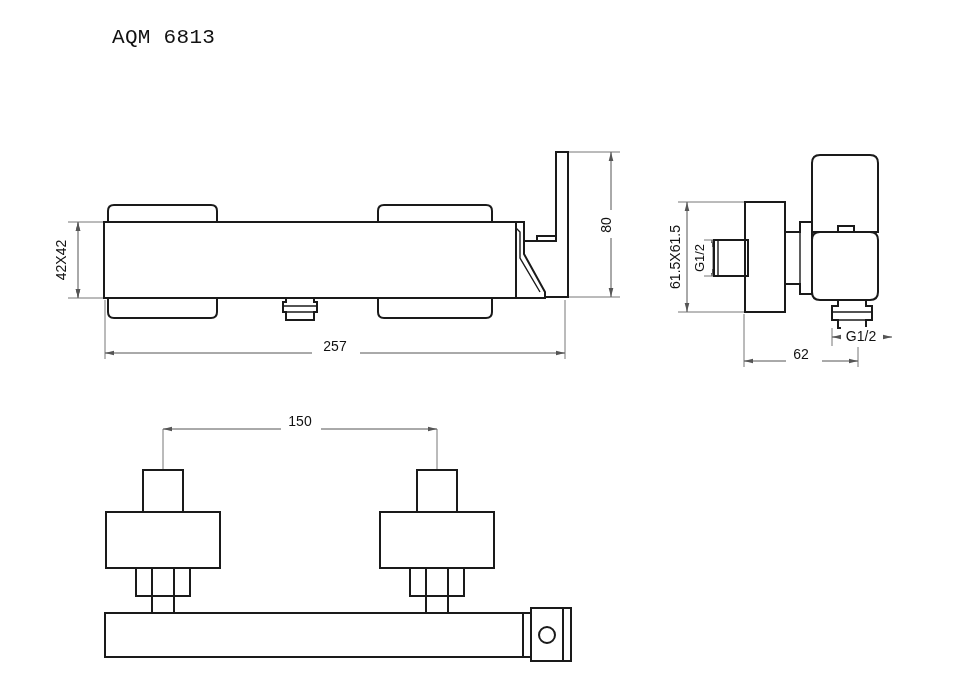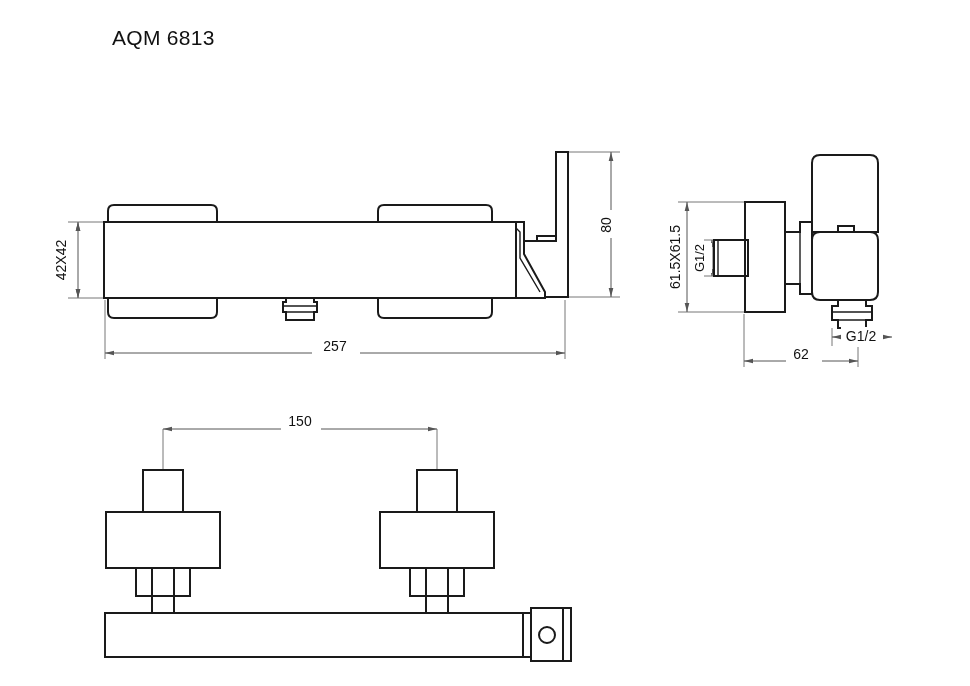--- a/index.html
+++ b/index.html
@@ -23,20 +23,21 @@
   }
   #title {
     position: absolute;
     left: 112px;
     top: 26px;
     font-size: 21px;
     font-weight: normal;
     color: #111111;
     letter-spacing: 0.3px;
     white-space: nowrap;
+    font-family: Liberation Mono, monospace;
   }
   svg.drawing {
     position: absolute;
     left: 0;
     top: 0;
     width: 970px;
     height: 686px;
   }
   .obj {
     fill: none;

